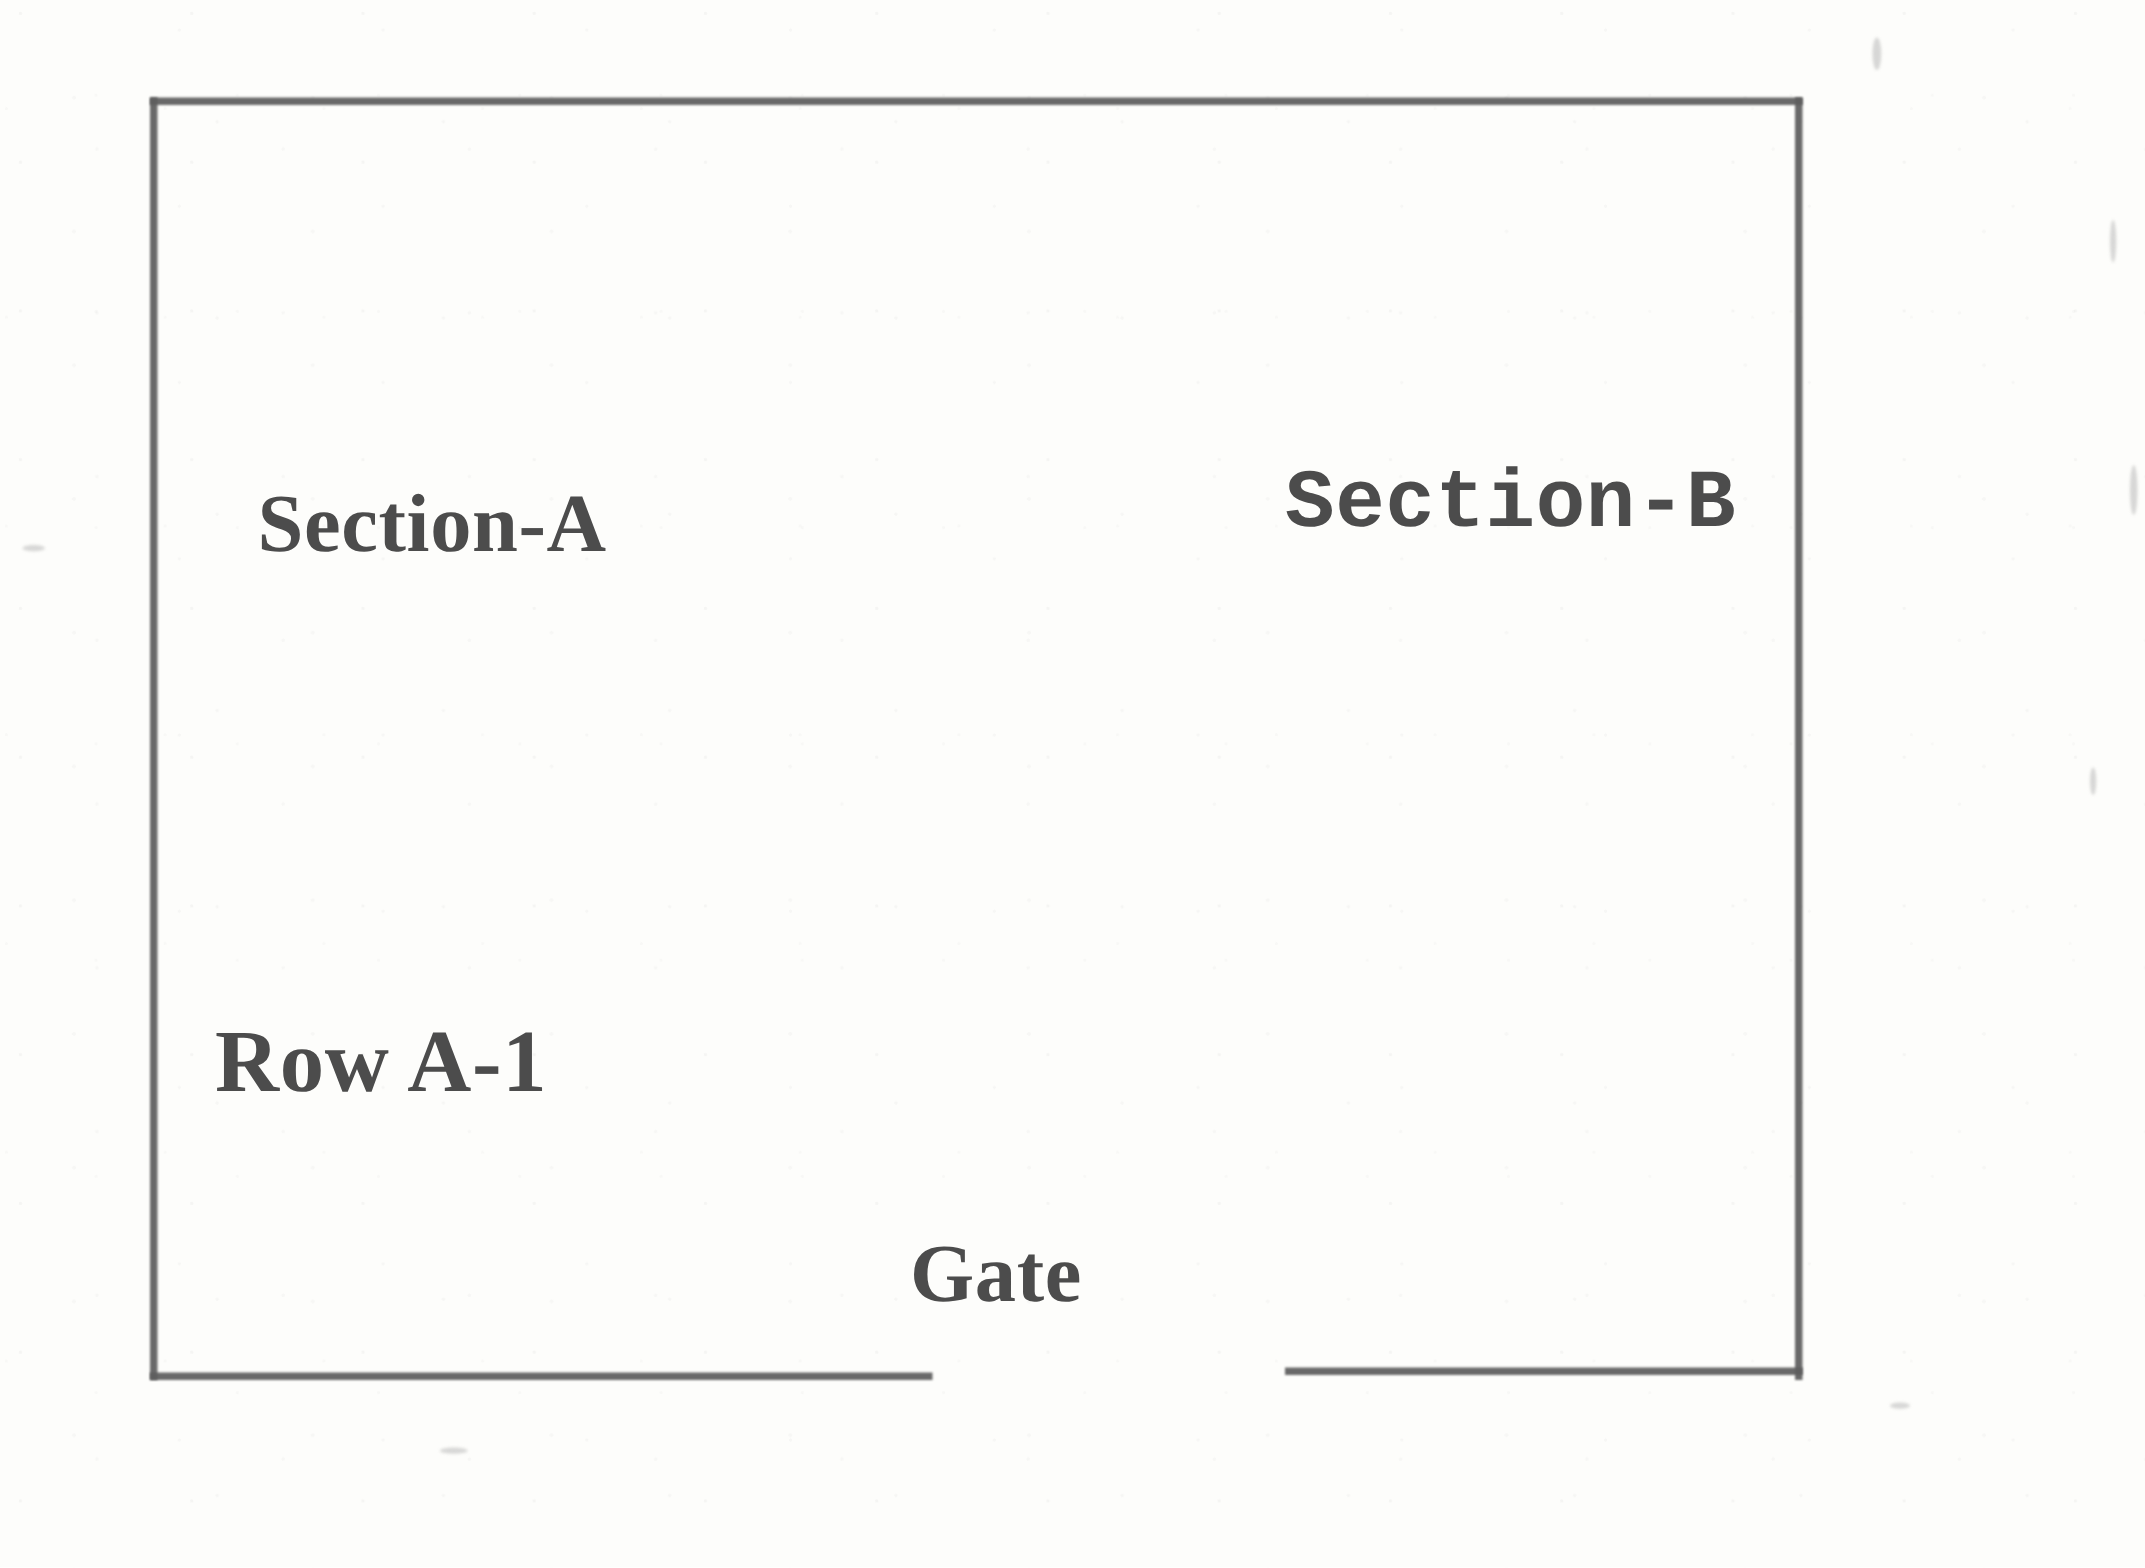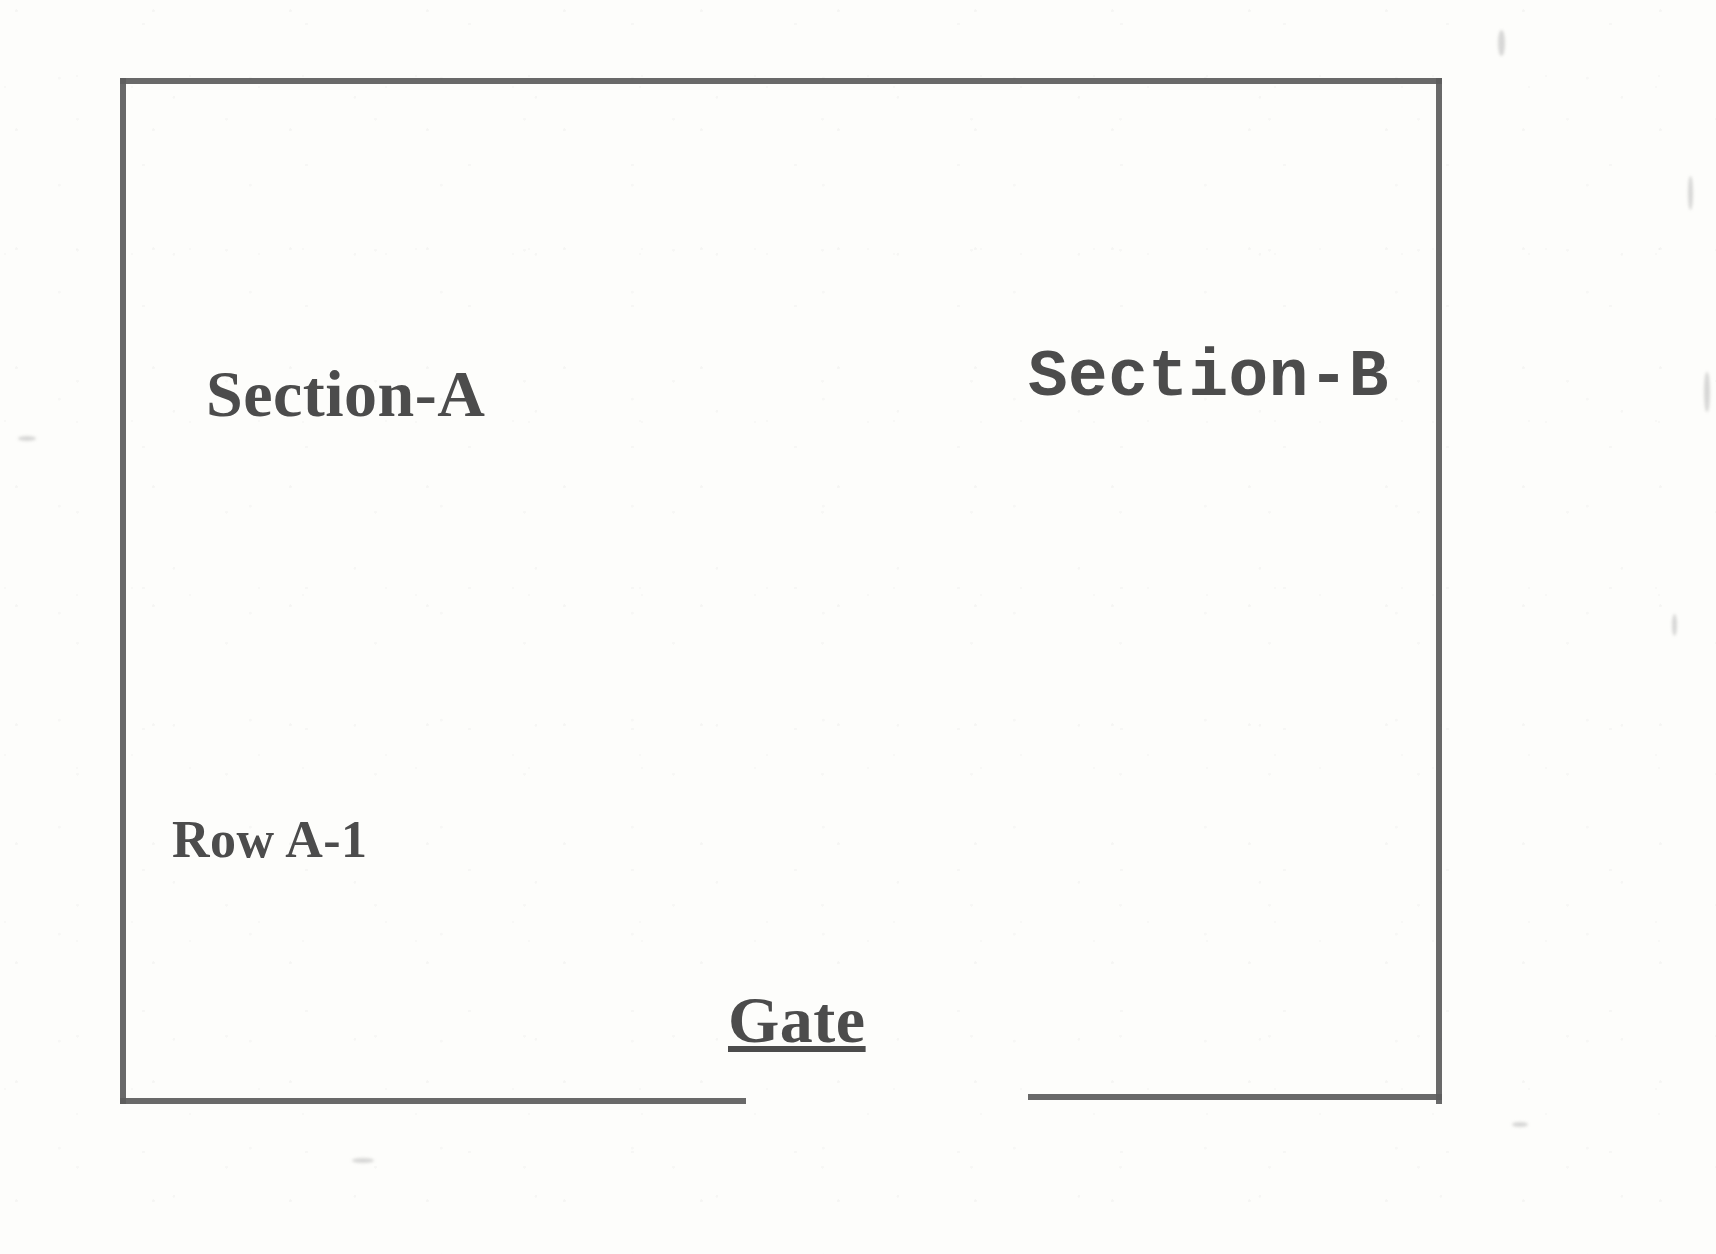--- a/index.html
+++ b/index.html
@@ -58,23 +58,23 @@
   
   .lbl {
     position: absolute;
     font-weight: 700;
     color: #4c4c4c;
     letter-spacing: 0.5px;
     white-space: nowrap;
     filter: blur(0.55px);
     -webkit-font-smoothing: antialiased;
   }
-  .lbl-section { font-size: 66px; }
-  .lbl-row     { font-size: 52px; }
-  .lbl-gate    { font-size: 66px; text-decoration: underline; }
+  .lbl-section { font-size: 66px; margin-top: 26px; }
+  .lbl-row     { font-size: 71px; }
+  .lbl-gate    { font-size: 66px; }
 
   #section-a { left: 206px; top: 356px; }
   #section-b { left: 1028px; top: 340px; font-family: Liberation Mono, monospace; }
   #row-a     { left: 172px; top: 810px; }
   #row-b     { left: 1060px; top: 808px; }
   #gate      { left: 728px; top: 982px; }
 </style>
 </head>
 <body>
 

